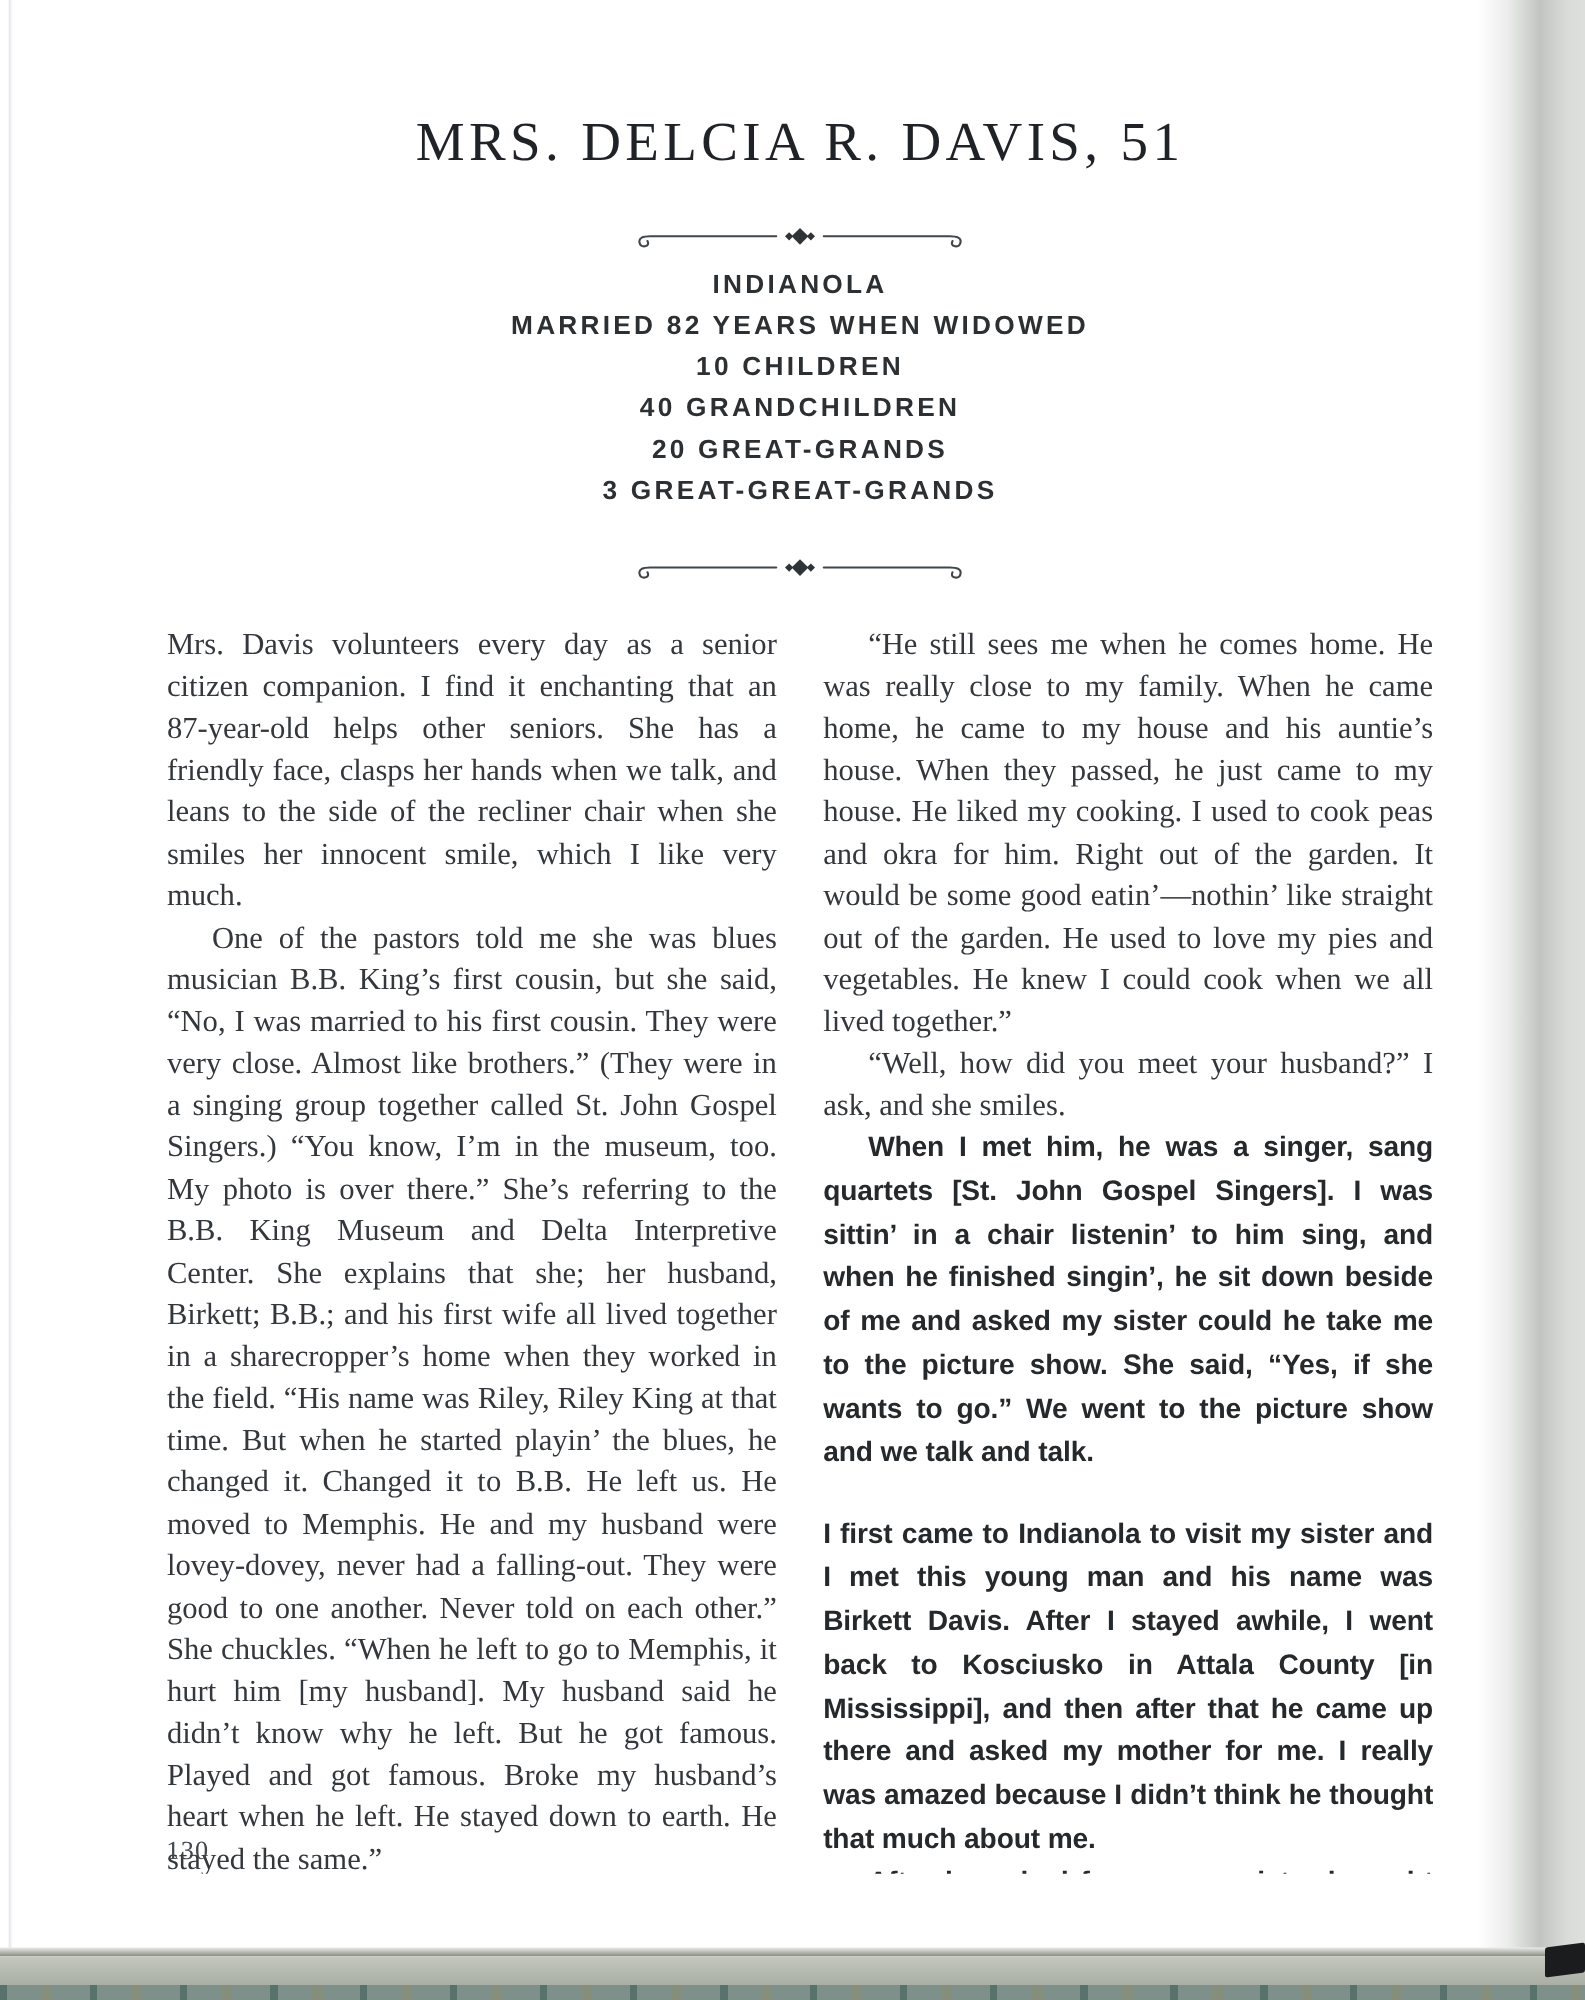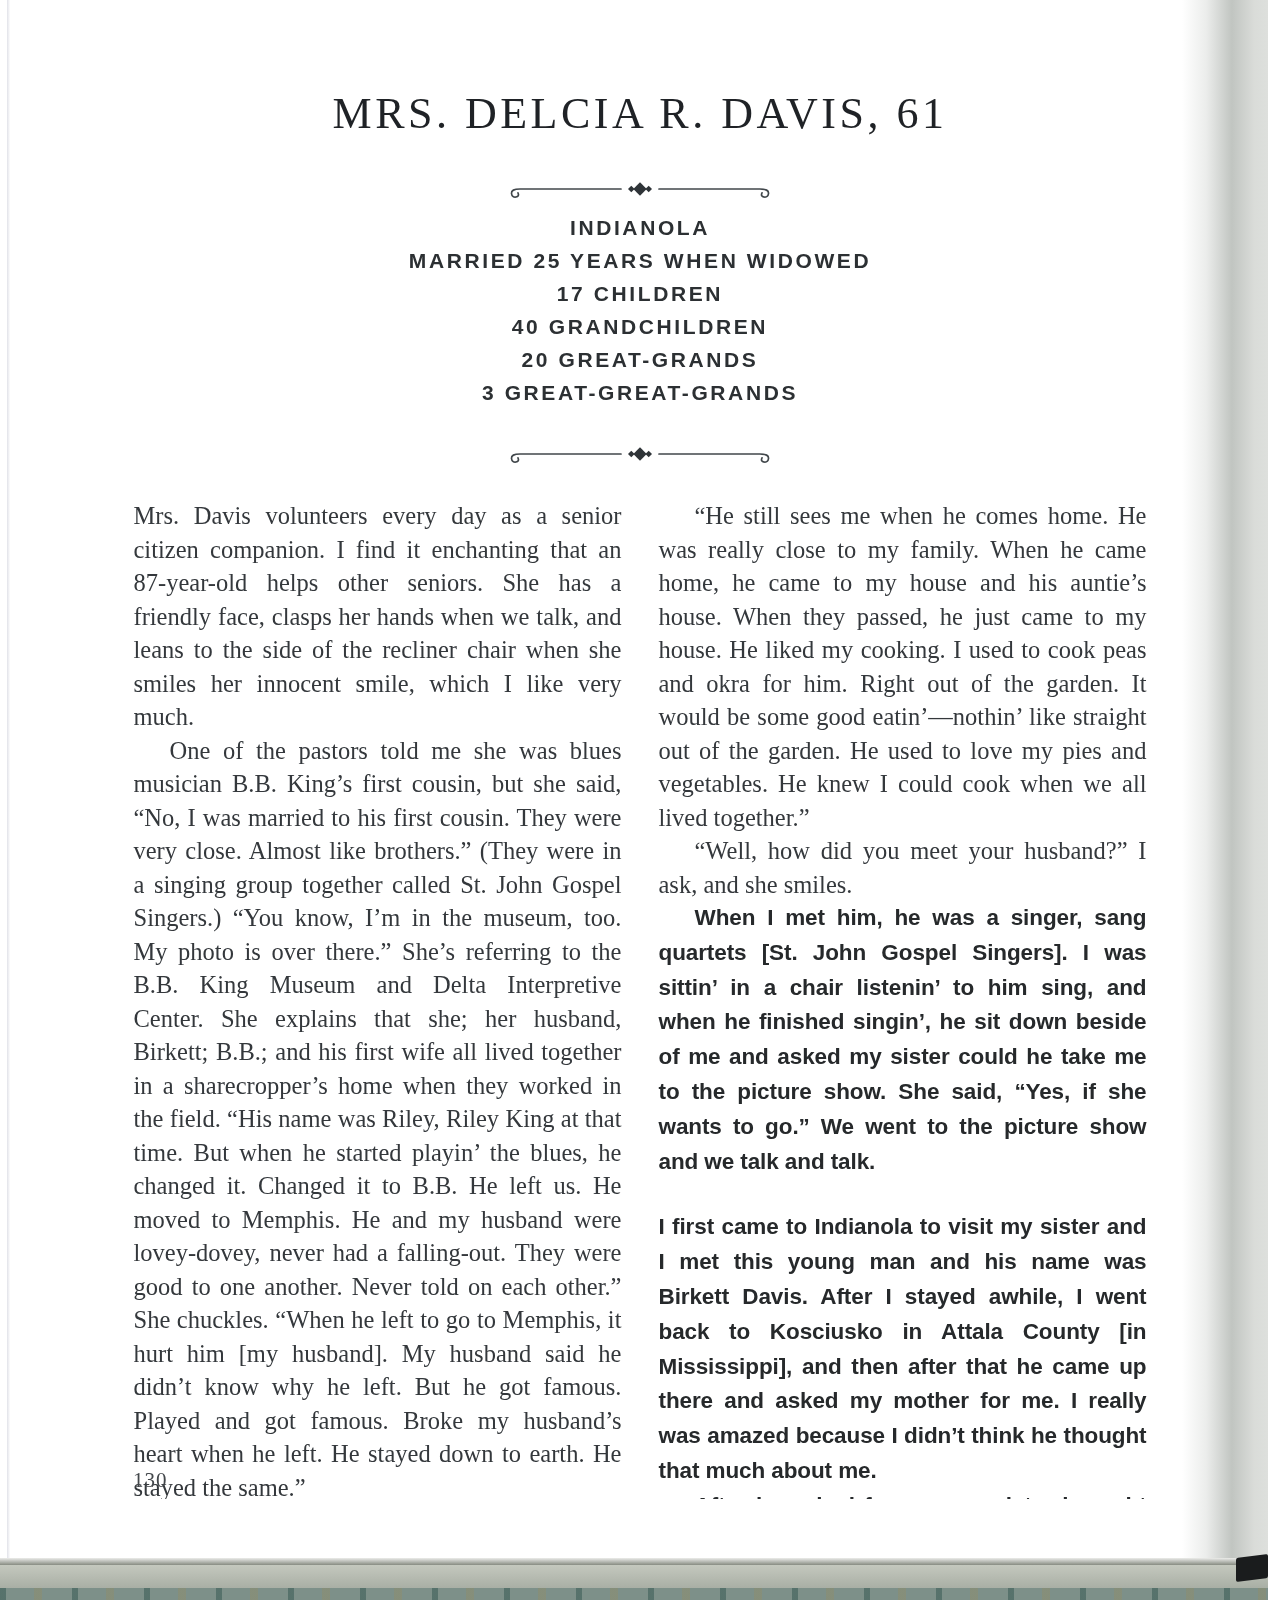--- a/index.html
+++ b/index.html
@@ -85,36 +85,36 @@
     position:absolute;top:1468px;left:0;width:100%;
     font-family:"Liberation Serif", serif;font-size:21px;color:#43474b;
     letter-spacing:1px;
   }
 </style>
 </head>
 <body>
 
 <div class="content">
 
-  <h1 class="title">MRS. DELCIA R. DAVIS, 61</h1>
+  <h1 class="title">MRS. DELCIA R. DAVIS, 51</h1>
 
   <div class="ornament ornament-top">
     <svg width="272" height="22" viewBox="0 0 272 22">
       <path d="M117 11 H16 Q7 11 7.5 15.5 Q8 19.5 12 19 Q15.6 18.3 14 14.8" fill="none" stroke="#41474b" stroke-width="1.7" stroke-linecap="round"></path>
       <path d="M155 11 H256 Q265 11 264.5 15.5 Q264 19.5 260 19 Q256.4 18.3 258 14.8" fill="none" stroke="#41474b" stroke-width="1.7" stroke-linecap="round"></path>
       <path d="M124 11 l3.3 -3.3 3.3 3.3 -3.3 3.3 z" fill="#2f3438"></path>
       <path d="M136 4.3 l6.7 6.7 -6.7 6.7 -6.7 -6.7 z" fill="#2f3438"></path>
       <path d="M141.4 11 l3.3 -3.3 3.3 3.3 -3.3 3.3 z" fill="#2f3438"></path>
     </svg>
   </div>
 
   <div class="profile">
     <div class="stat">INDIANOLA</div>
-    <div class="stat">MARRIED 25 YEARS WHEN WIDOWED</div>
-    <div class="stat">17 CHILDREN</div>
+    <div class="stat">MARRIED 82 YEARS WHEN WIDOWED</div>
+    <div class="stat">10 CHILDREN</div>
     <div class="stat">40 GRANDCHILDREN</div>
     <div class="stat">20 GREAT-GRANDS</div>
     <div class="stat">3 GREAT-GREAT-GRANDS</div>
   </div>
 
   <div class="ornament ornament-bottom">
     <svg width="272" height="22" viewBox="0 0 272 22">
       <path d="M117 11 H16 Q7 11 7.5 15.5 Q8 19.5 12 19 Q15.6 18.3 14 14.8" fill="none" stroke="#41474b" stroke-width="1.7" stroke-linecap="round"></path>
       <path d="M155 11 H256 Q265 11 264.5 15.5 Q264 19.5 260 19 Q256.4 18.3 258 14.8" fill="none" stroke="#41474b" stroke-width="1.7" stroke-linecap="round"></path>
       <path d="M124 11 l3.3 -3.3 3.3 3.3 -3.3 3.3 z" fill="#2f3438"></path>

